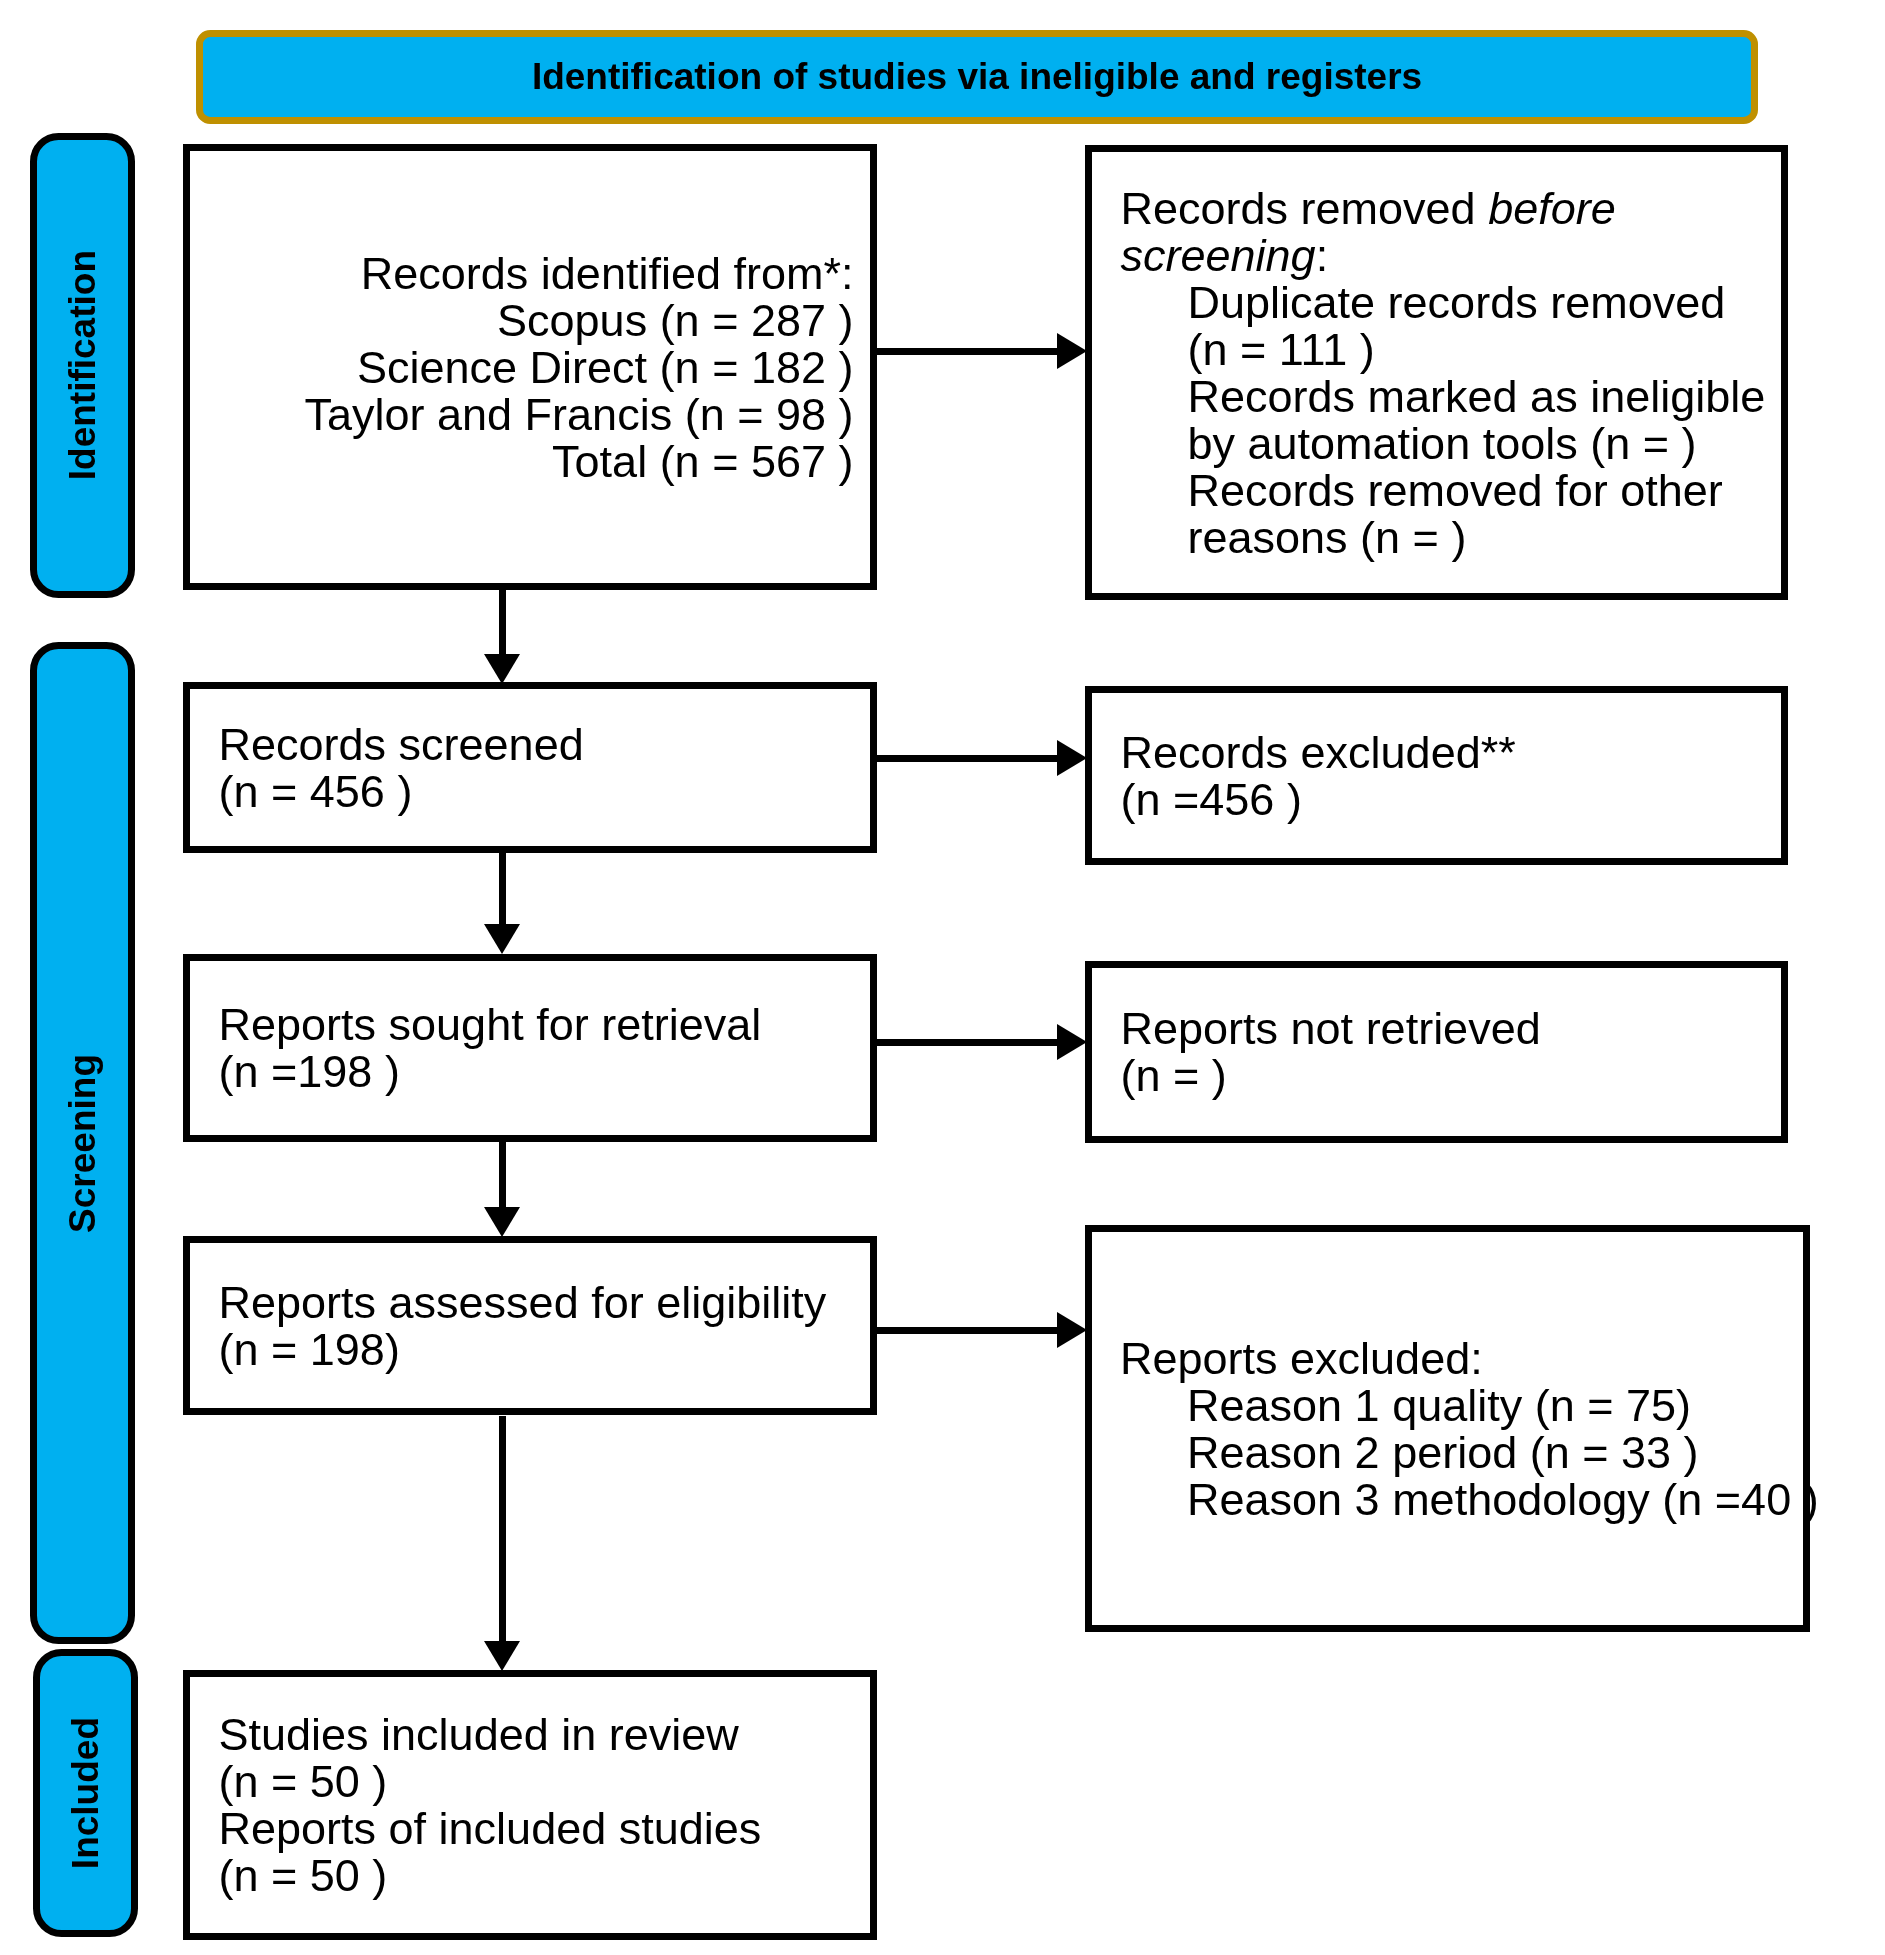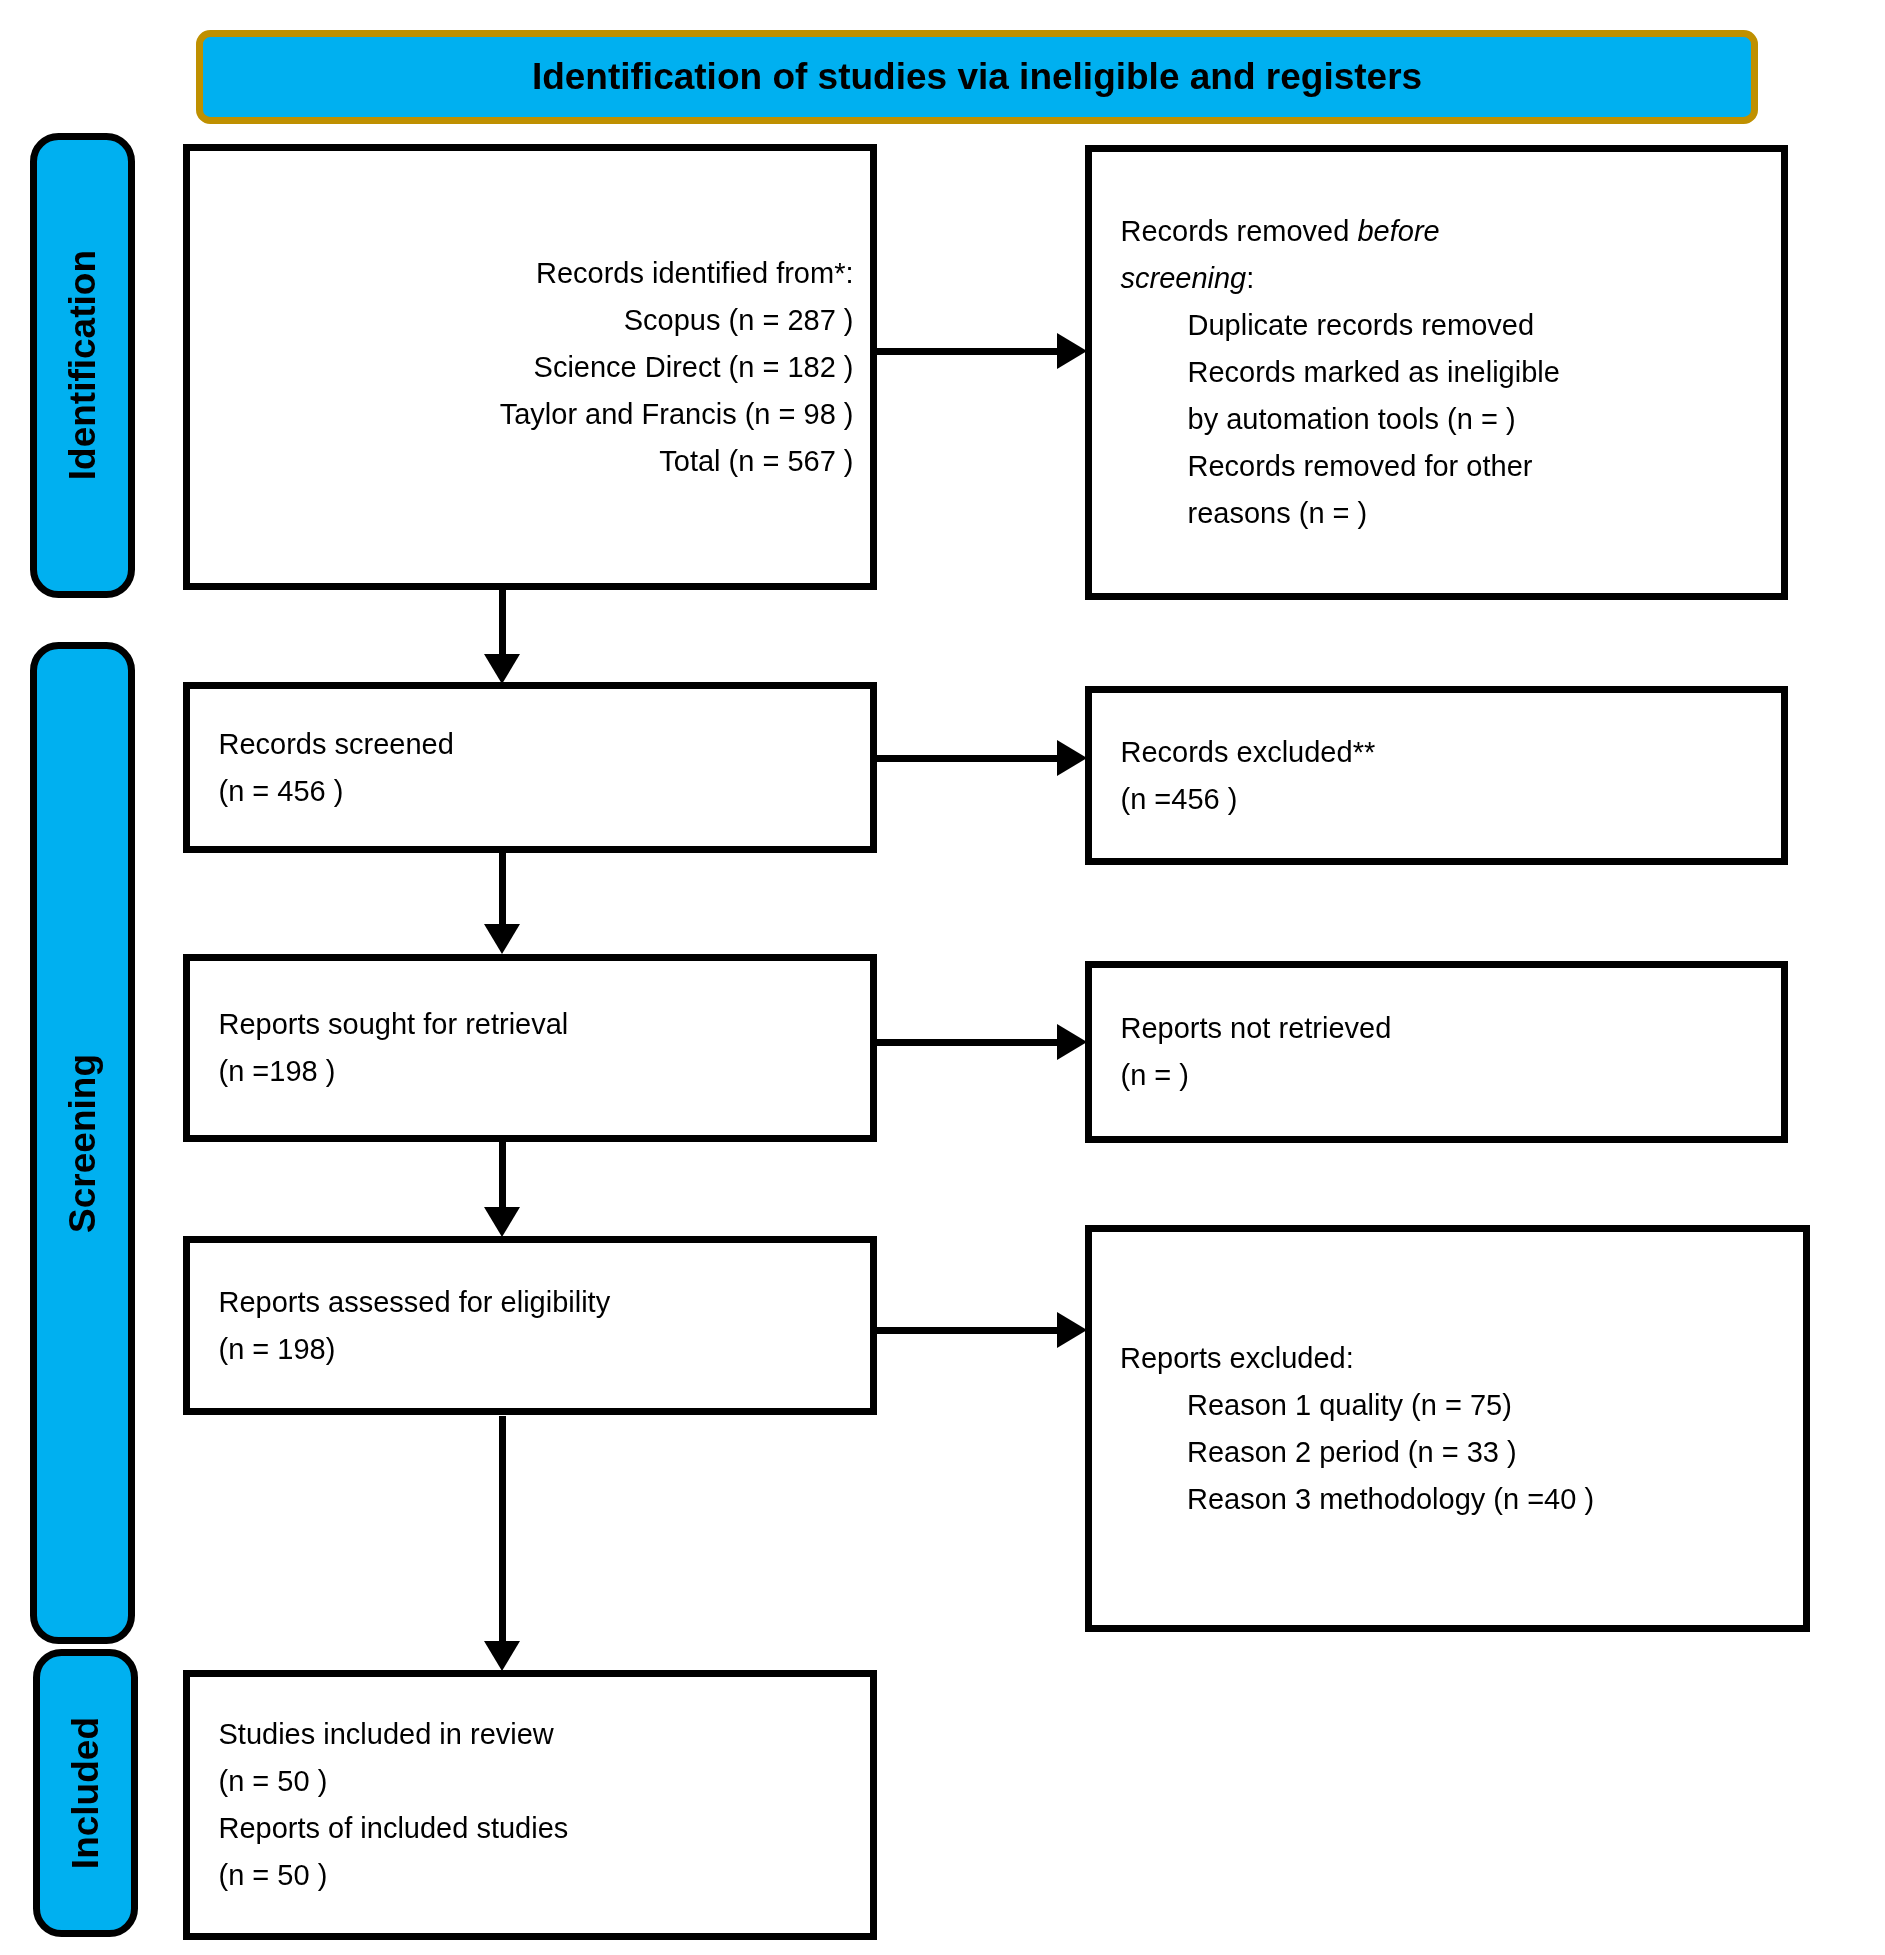--- a/index.html
+++ b/index.html
@@ -33,21 +33,21 @@
     writing-mode:vertical-rl;
     transform:rotate(180deg);
     font-size:37px;font-weight:bold;
     white-space:nowrap;
   }
   .fbox{
     position:absolute;box-sizing:border-box;
     background:#ffffff;
     border:7.1px solid #000;
     display:flex;flex-direction:column;justify-content:center;
-    font-size:29px;line-height:47px;
+    font-size:45px;line-height:47px;
     padding:11px 16.5px 11px 28.5px;
   }
   .b-identified{left:183px;top:144px;width:694px;height:446px;text-align:right;}
   .b-removed{left:1085px;top:145px;width:703px;height:455px;}
   .b-screened{left:183px;top:682px;width:694px;height:171px;}
   .b-excluded{left:1085px;top:686px;width:703px;height:179px;}
   .b-sought{left:183px;top:954px;width:694px;height:188px;}
   .b-notretrieved{left:1085px;top:961px;width:703px;height:182px;}
   .b-assessed{left:183px;top:1236px;width:694px;height:179px;}
   .b-repexcluded{left:1085px;top:1225px;width:725px;height:407px;padding-left:28px;}
@@ -107,20 +107,21 @@
     <div class="line indent">Scopus (n = 287 )</div>
     <div class="line indent">Science Direct (n = 182  )</div>
     <div class="line indent">Taylor and Francis (n = 98 )</div>
     <div class="line indent">Total (n = 567 )</div>
   </div>
 
   <div class="fbox b-removed">
     <div class="line"><span>Records removed </span><i>before</i></div>
     <div class="line"><i>screening</i><span>:</span></div>
     <div class="line indent">Duplicate records removed</div>
+    <div class="line indent">(n = 111 )</div>
     <div class="line indent">Records marked as ineligible</div>
     <div class="line indent">by automation tools (n = )</div>
     <div class="line indent">Records removed for other</div>
     <div class="line indent">reasons (n = )</div>
   </div>
 
   <div class="fbox b-screened">
     <div class="line">Records screened</div>
     <div class="line">(n = 456 )</div>
   </div>

